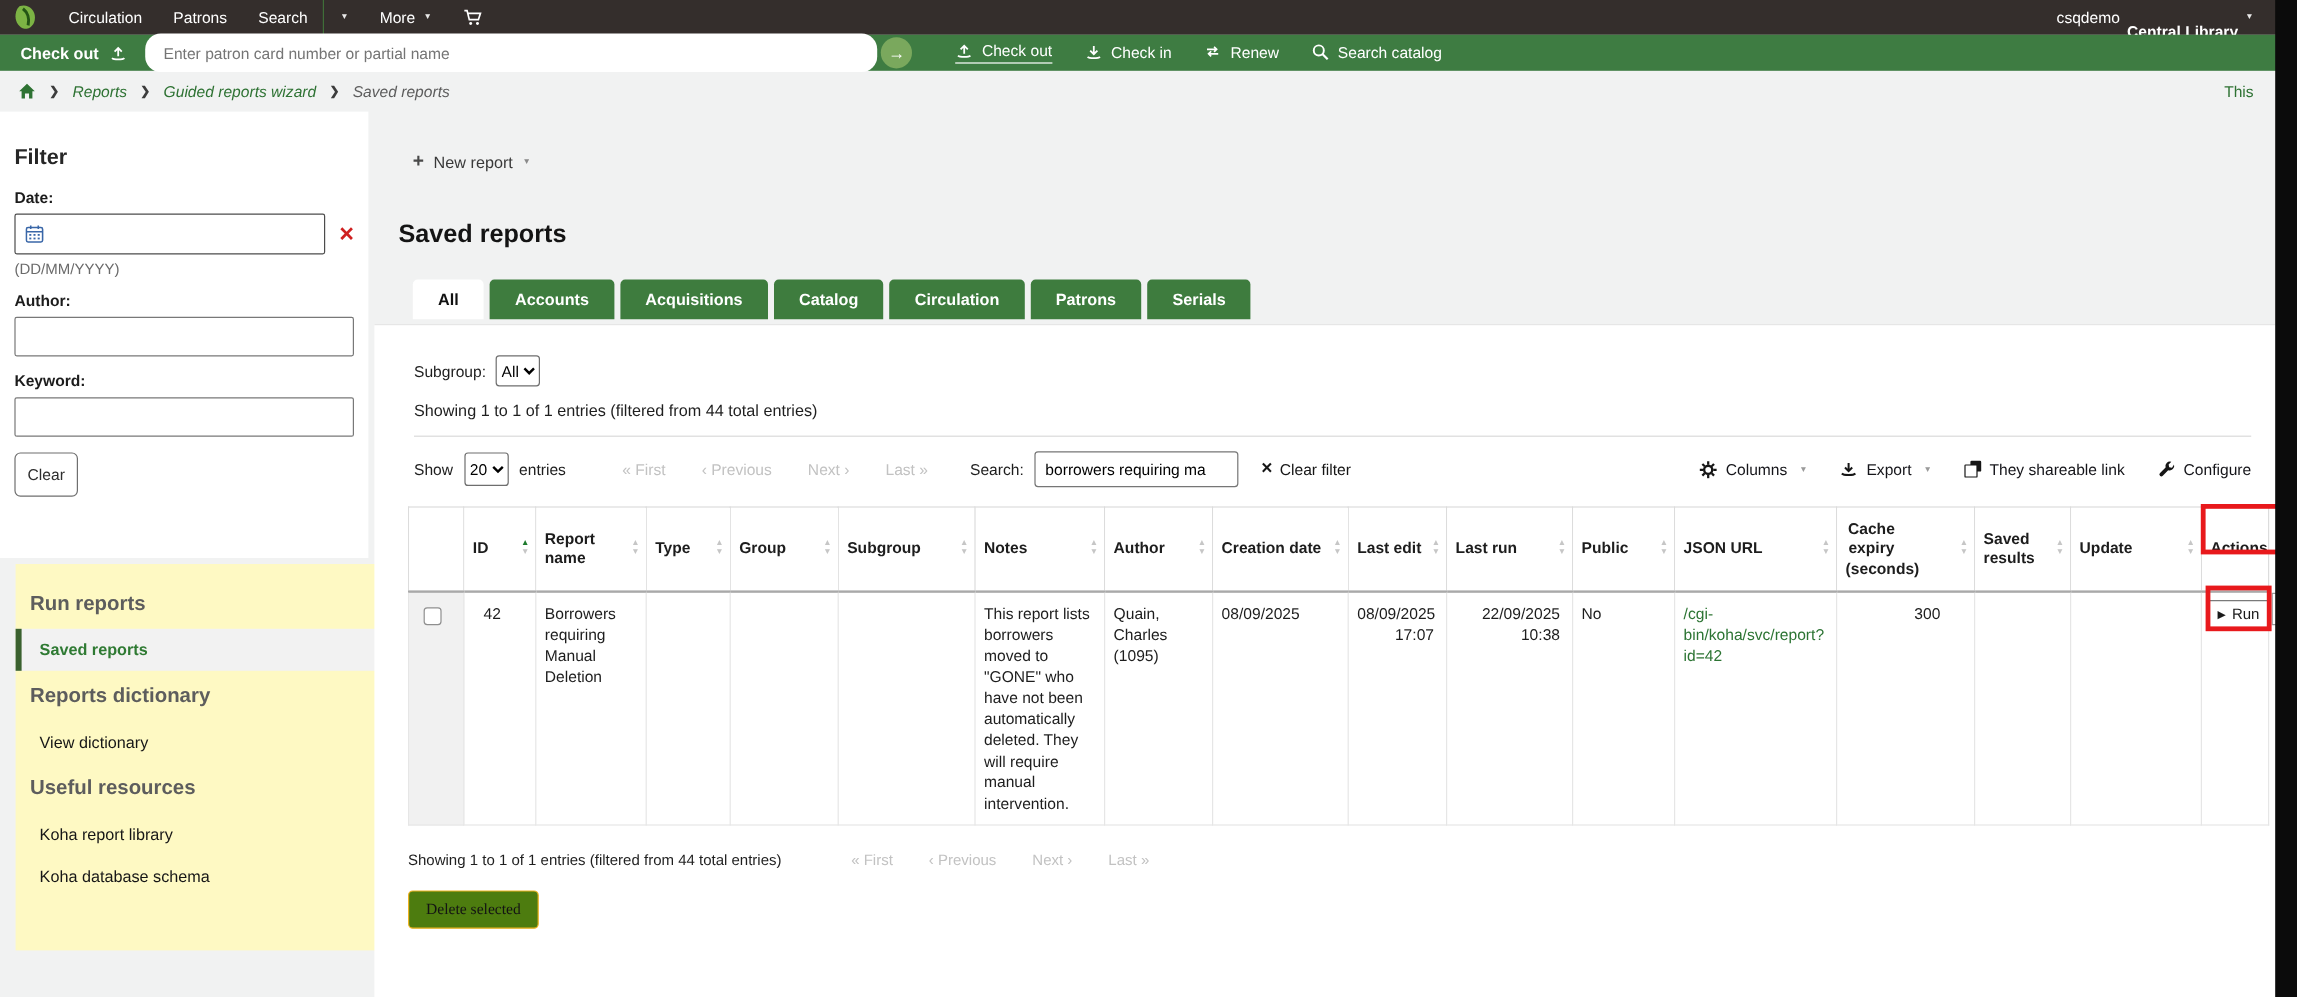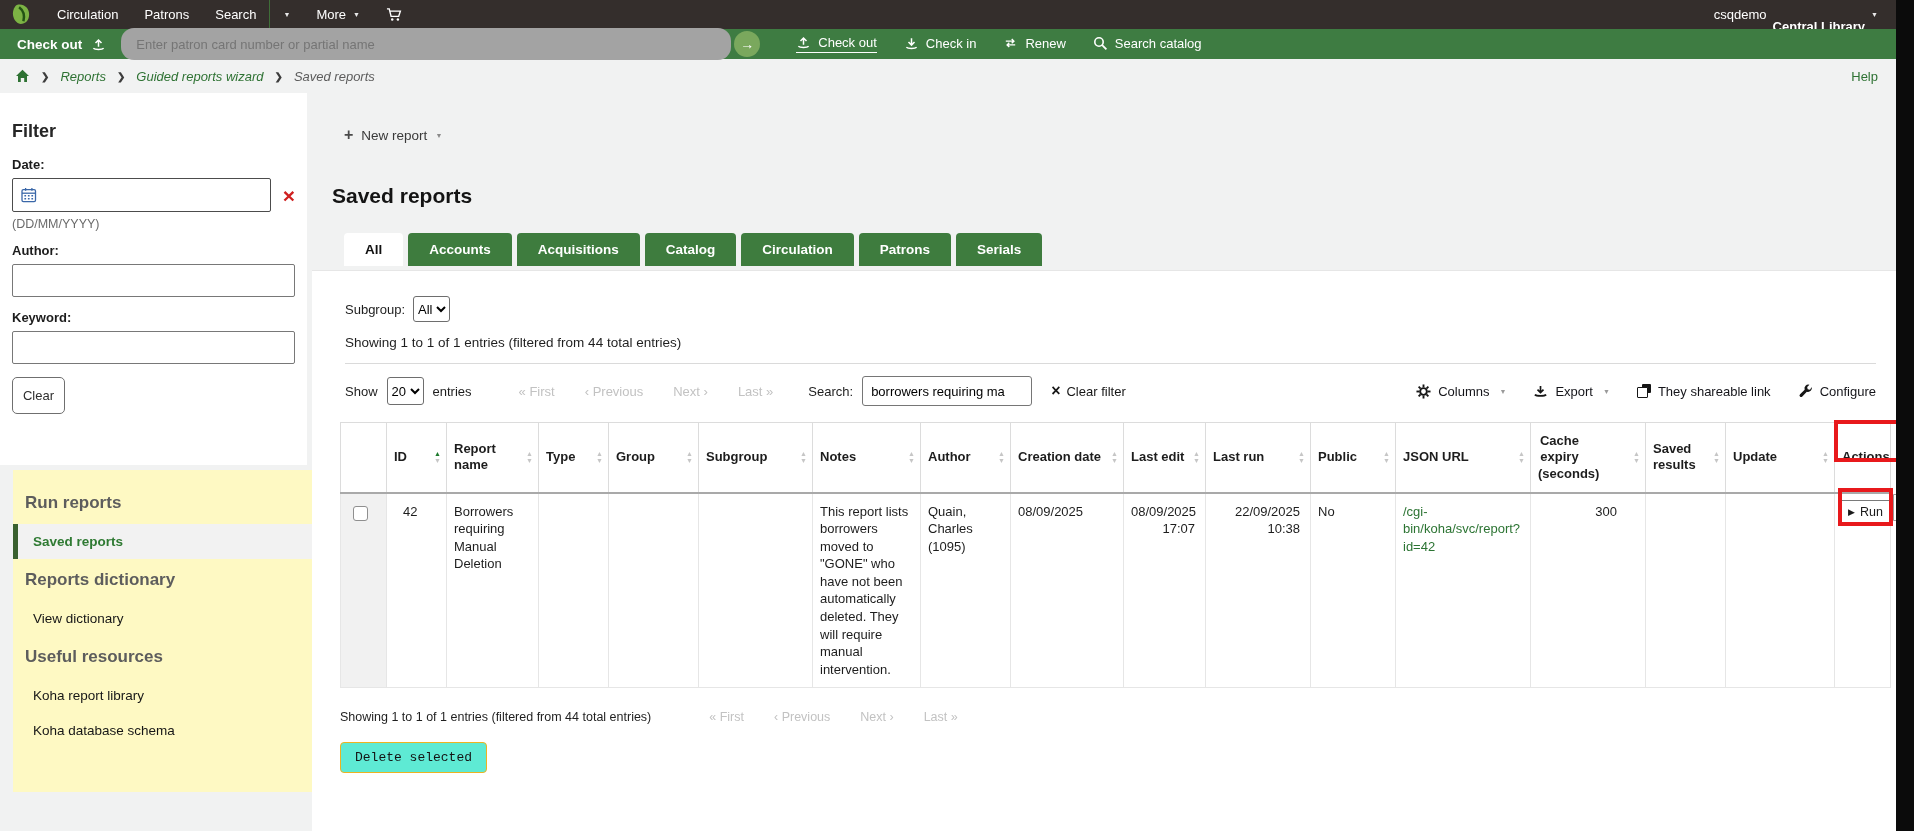--- a/index.html
+++ b/index.html
@@ -18,21 +18,21 @@
   .topbar-right { margin-left:auto; margin-right:36px; display:flex; align-items:center;
                   gap:6px; font-size:13px; }
   .topbar-right b { font-weight:bold;margin-top:24px; }
 
   
   .searchbar { position:absolute; top:29px; left:0; right:0; height:30px; background:#3e7c42;
                display:flex; align-items:center; color:#fff; }
   .checkout-pill { display:flex; align-items:center; gap:9px; font-weight:bold;
                    padding:0 15px 0 17px; font-size:13.5px; }
   .patron-input { width:610px; height:26px; border:none; border-radius:13px; padding:16px 15px;
-                  font-size:13px; color:#333; outline:none; background:#a3a3a3; }
+                  font-size:13px; color:#333; outline:none; background:#ffffff; }
   .go-btn { width:26px; height:26px; border-radius:50%; background:#7aa85d; border:none;
             color:#fff; margin-left:3px; font-size:14px; display:flex; align-items:center;
             justify-content:center; cursor:pointer; }
   .sb-links { display:flex; align-items:center; gap:27px; margin-left:36px; font-size:13px; }
   .sb-link { display:flex; align-items:center; gap:7px; color:#fff; cursor:pointer;
              padding-bottom:2px; }
   .sb-link.active { border-bottom:1px solid #fff; }
 
   
   .breadcrumbs { position:absolute; top:59px; left:0; right:0; height:34px; display:flex;
@@ -129,23 +129,23 @@
   td.json-cell { color:#2c7433; overflow-wrap:anywhere; cursor:pointer; }
   td.actions-cell { padding:6px 4px; }
   .run-btn { display:inline-flex; align-items:center; gap:5px; background:#fff;
              border:1px solid #7a7a7a; border-radius:3px; padding:4px 8px; font-size:12.5px;
              color:#1a1a1a; cursor:pointer; font-family:"Liberation Sans",sans-serif; }
   .run-play { font-size:9px; }
 
   .bottom-info { display:flex; align-items:center; margin:22px 0 0 28px; font-size:12.5px;
                  color:#1f1f1f; }
   .pager-bottom { display:flex; gap:30px; color:#c2c2c2; margin-left:58px; font-size:12.5px; }
-  .delete-btn { margin:18px 0 0 28px; background:#5eead4; border:1px solid #edb321;
+  .delete-btn { margin:18px 0 0 28px; background:#4d7c0f; border:1px solid #edb321;
                 border-radius:4px; padding:7px 14px; font-size:13px; color:#141414;
-                cursor:pointer; font-family:Liberation Mono, monospace; }
+                cursor:pointer; font-family:Liberation Serif, serif; }
 
   
   .annot { position:absolute; border:4px solid #e8191c; background:transparent; z-index:40; }
   .annot-actions { left:1834px; top:420px; width:72px; height:42px; }
   .annot-run { left:1838px; top:488px; width:55px; height:38px; }
   .run-caret-sliver { position:absolute; left:1893px; top:494px; width:12px; height:27px;
                       background:#fff; border:1px solid #9a9a9a; border-radius:0 3px 3px 0;
                       font-size:7px; color:#333; display:flex; align-items:center;
                       justify-content:center; z-index:30; }
   .scroll-strip { position:absolute; right:0; top:0; width:18px; height:831px;
@@ -236,21 +236,21 @@
   <div class="breadcrumbs">
     <svg width="15" height="14" viewBox="0 0 15 14">
       <path d="M7.5 0.8 14 7h-2v6H9.2V9H5.8v4H3V7H1z" fill="#2e7233"></path>
     </svg>
     <span class="crumb-sep">❯</span>
     <span class="crumb-link">Reports</span>
     <span class="crumb-sep">❯</span>
     <span class="crumb-link">Guided reports wizard</span>
     <span class="crumb-sep">❯</span>
     <span class="crumb-current">Saved reports</span>
-    <span class="help-link">Help</span>
+    <span class="help-link">This</span>
   </div>
 
   <div class="sidebar-filter">
     <div class="filter-title">Filter</div>
     <div class="f-label">Date:</div>
     <div class="date-row">
       <div class="date-input">
         <svg width="16" height="16" viewBox="0 0 16 16">
           <rect x="1" y="2.6" width="13.5" height="12" rx="1.4" fill="none" stroke="#3a67a8" stroke-width="1.3"></rect>
           <line x1="1" y1="6.2" x2="14.5" y2="6.2" stroke="#3a67a8" stroke-width="1.3"></line>

